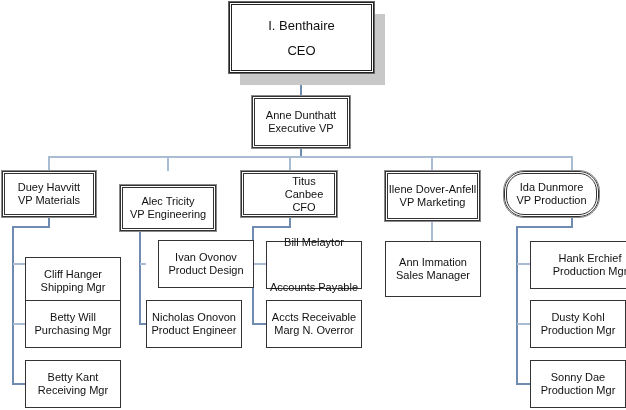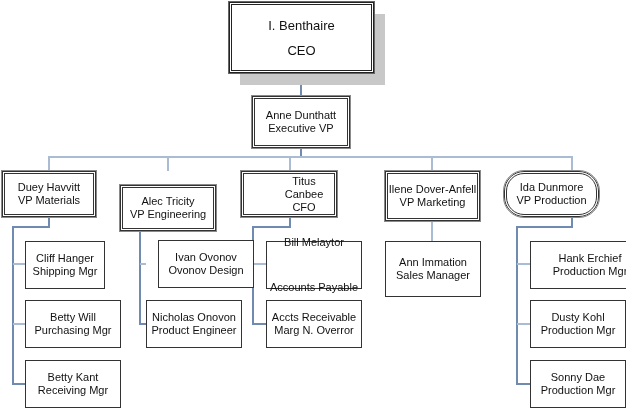--- a/index.html
+++ b/index.html
@@ -75,36 +75,36 @@
 </div>
 <div class="box dbl" style="left:385px;top:171px;width:95px;height:50px;">
   <span>Ilene Dover-Anfell</span>
   <span>VP Marketing</span>
 </div>
 <div class="box dbl" style="left:504px;top:171px;width:95px;height:46px;border-radius:20px;">
   <span>Ida Dunmore</span>
   <span>VP Production</span>
 </div>
 
-<div class="box sgl" style="left:25px;top:241px;width:80px;height:48px;">
+<div class="box sgl" style="left:25px;top:257px;width:96px;height:48px;">
   <span>Cliff Hanger</span>
   <span>Shipping Mgr</span>
 </div>
 <div class="box sgl" style="left:25px;top:300px;width:96px;height:48px;">
   <span>Betty Will</span>
   <span>Purchasing Mgr</span>
 </div>
 <div class="box sgl" style="left:25px;top:360px;width:96px;height:48px;">
   <span>Betty Kant</span>
   <span>Receiving Mgr</span>
 </div>
 
 <div class="box sgl" style="left:146px;top:240px;width:96px;height:48px;margin-left:12px;">
   <span>Ivan Ovonov</span>
-  <span>Ovonov Design</span>
+  <span>Product Design</span>
 </div>
 <div class="box sgl" style="left:146px;top:300px;width:96px;height:48px;">
   <span>Nicholas Onovon</span>
   <span>Product Engineer</span>
 </div>
 
 <div class="box sgl" style="left:266px;top:241px;width:96px;height:48px;gap:32px;">
   <span>Bill Melaytor</span>
   <span>Accounts Payable</span>
 </div>

